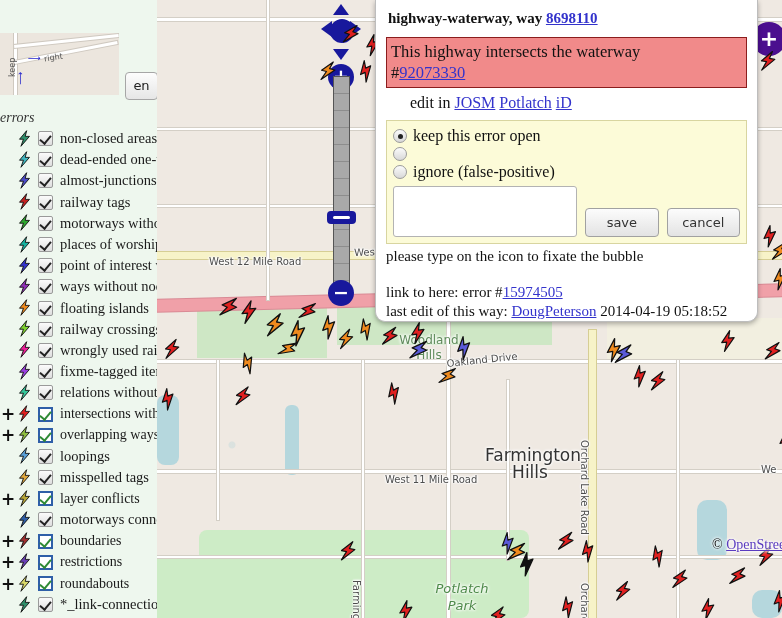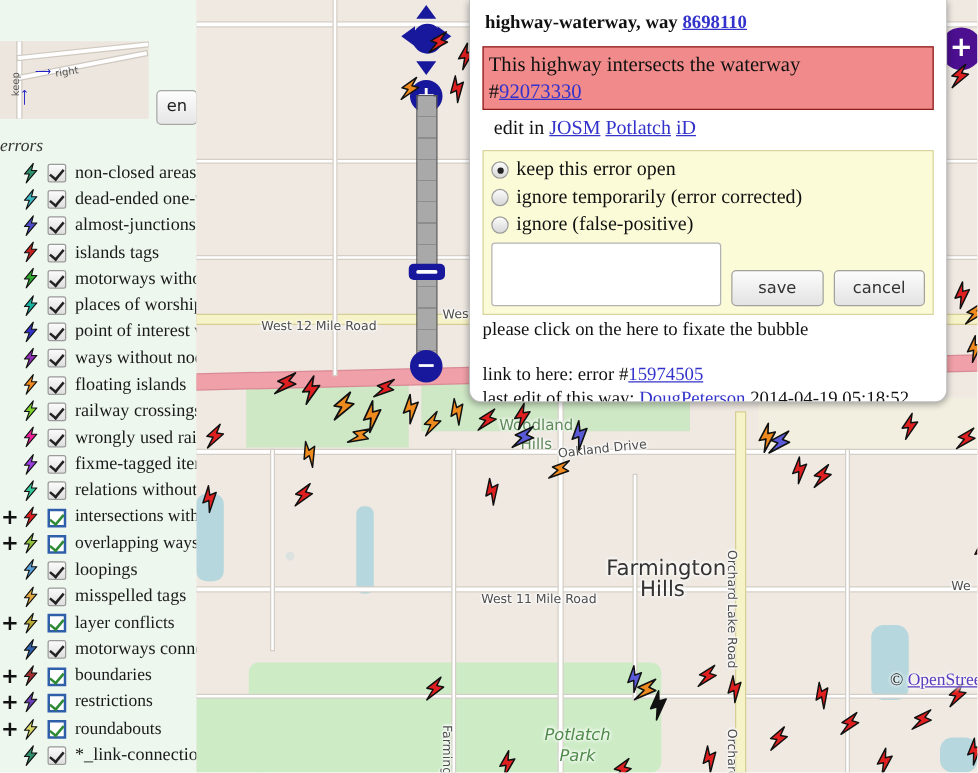--- a/index.html
+++ b/index.html
@@ -185,21 +185,21 @@
   }
   #bubble a { color:#3333cc; }
   .btitle { font-size:15px; font-weight:bold; color:#111; margin: 2px 0 10px 2px;}
   .btitle a { color:#2222cc; }
   .berr {
     background:#f18a8a; border:1px solid #8b1d1d;
     color:#111; font-size:16.5px; line-height:21px;
     padding:3px 5px 4px 4px; margin:0 0 6px 0;
   }
   .berr a { color:#3333cc; }
-  .bedit { font-size:16px; color:#111; margin: 6px 0 8px 9px; }
+  .bedit { font-size:16px; color:#111; margin: 6px 0 8px 24px; }
   .bedit a { color:#3333cc; }
   .bform {
     background:#fcfbd8; border:1px solid #d8d5a0;
     padding:4px 6px 6px 6px;
   }
   .bopt { display:flex; align-items:center; font-size:16px; color:#111; line-height:22px;}
   .radio {
     width:14px;height:14px;border-radius:50%;
     background:linear-gradient(180deg,#fbfbfb,#d8d8d8);
     border:1px solid #9b9b9b; margin-right:6px; position:relative; flex:0 0 14px;
@@ -607,21 +607,21 @@
           <span class="erlabel">almost-junctions</span>
         </div>
         <div class="erow">
           <span class="plus empty">+</span>
           <span class="ericon">
             <svg width="17" height="17" viewBox="0 0 24 24">
               <path d="M15 1 L5 13 L10.5 13 L7 23 L19 9 L13 9 L15 1 Z" fill="#c42121" stroke="#111" stroke-width="1.3" stroke-linejoin="round"></path>
             </svg>
           </span>
           <span class="cbx"></span>
-          <span class="erlabel">islands tags</span>
+          <span class="erlabel">railway tags</span>
         </div>
         <div class="erow">
           <span class="plus empty">+</span>
           <span class="ericon">
             <svg width="17" height="17" viewBox="0 0 24 24">
               <path d="M15 1 L5 13 L10.5 13 L7 23 L19 9 L13 9 L15 1 Z" fill="#2fa82f" stroke="#111" stroke-width="1.3" stroke-linejoin="round"></path>
             </svg>
           </span>
           <span class="cbx"></span>
           <span class="erlabel">motorways without ref</span>
@@ -825,35 +825,34 @@
       <a href="#">iD</a>
     </div>
 
     <div class="bform">
       <label class="bopt">
         <span class="radio on"></span>
         <span>keep this error open</span>
       </label>
       <label class="bopt">
         <span class="radio"></span>
-        <span>ignore temporarily (error corrected)</span>
       </label>
       <label class="bopt">
         <span class="radio"></span>
         <span>ignore (false-positive)</span>
       </label>
 
       <div class="brow2">
         <textarea class="bta" placeholder="" style=""></textarea>
         <div class="bbtn">save</div>
         <div class="bbtn">cancel</div>
       </div>
     </div>
 
-    <div class="bhint">please click on the here to fixate the bubble</div>
+    <div class="bhint">please type on the icon to fixate the bubble</div>
 
     <div class="blinks">
       <div>
         <span>link to here: error #</span><a href="#">15974505</a>
       </div>
       <div>
         <span>last edit of this way: </span><a href="#" class="user">DougPeterson</a>
         <span>2014-04-19 05:18:52</span>
       </div>
     </div>

